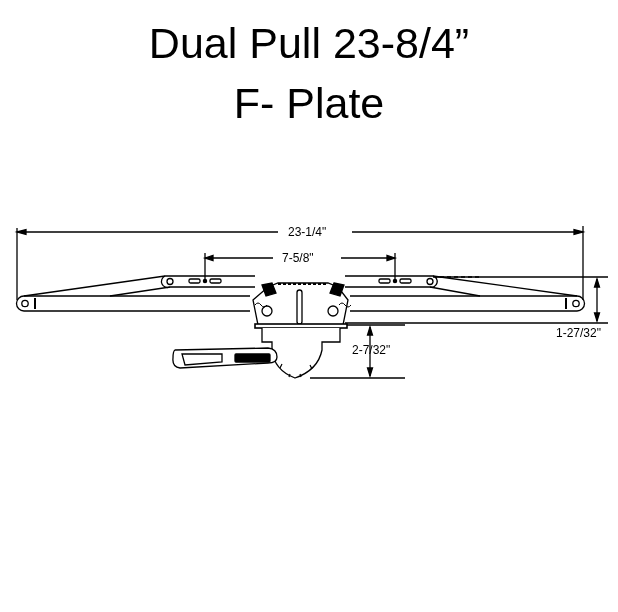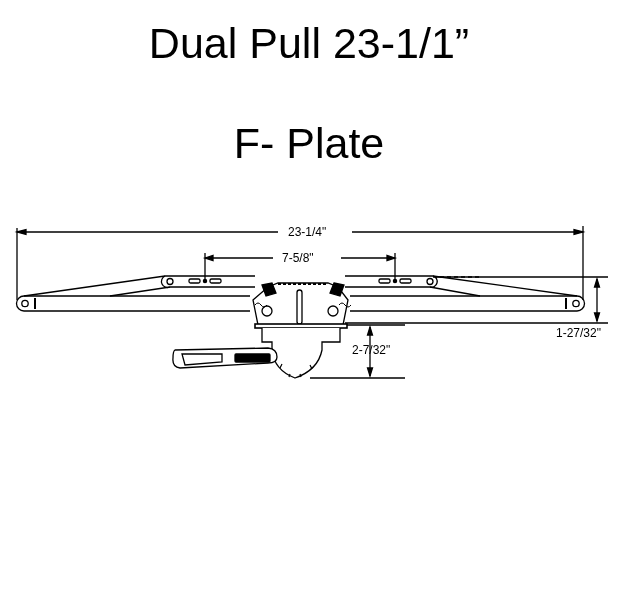--- a/index.html
+++ b/index.html
@@ -2,28 +2,28 @@
 <html><head>
   <meta charset="utf-8">
   <style>
     html, body { margin: 0; padding: 0; background: #ffffff; }
     body { width: 618px; height: 612px; position: relative; overflow: hidden; font-family: "Liberation Sans", sans-serif; }
     .title {
       position: absolute; left: 0; width: 618px; text-align: center;
       color: #000; font-family: "Liberation Sans", sans-serif; font-size: 43px; line-height: 1;
     }
     #title1 { top: 22px; }
-    #title2 { top: 82px; margin-top: 40px; }
+    #title2 { top: 82px; }
     svg { position: absolute; left: 0; top: 0; }
     .dim { font-family: "Liberation Sans", sans-serif; font-size: 12px; fill: #000; }
   </style>
 </head>
 <body>
 
-<div id="title1" class="title">Dual Pull  23-1/1”</div>
+<div id="title1" class="title">Dual Pull  23-8/4”</div>
 <div id="title2" class="title">F- Plate</div>
 
 <svg width="618" height="612" viewBox="0 0 618 612">
   <g stroke="#000" fill="none" stroke-width="1.3">
 
     <g>
       <line x1="17" y1="228" x2="17" y2="300"></line>
       <line x1="583" y1="226" x2="583" y2="300"></line>
       <line x1="17" y1="232" x2="278" y2="232"></line>
       <line x1="352" y1="232" x2="583" y2="232"></line>

